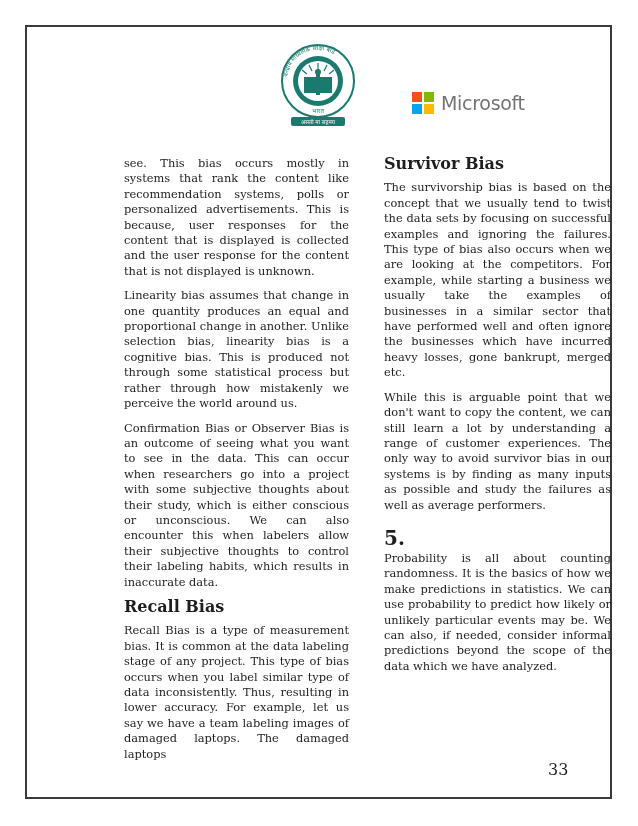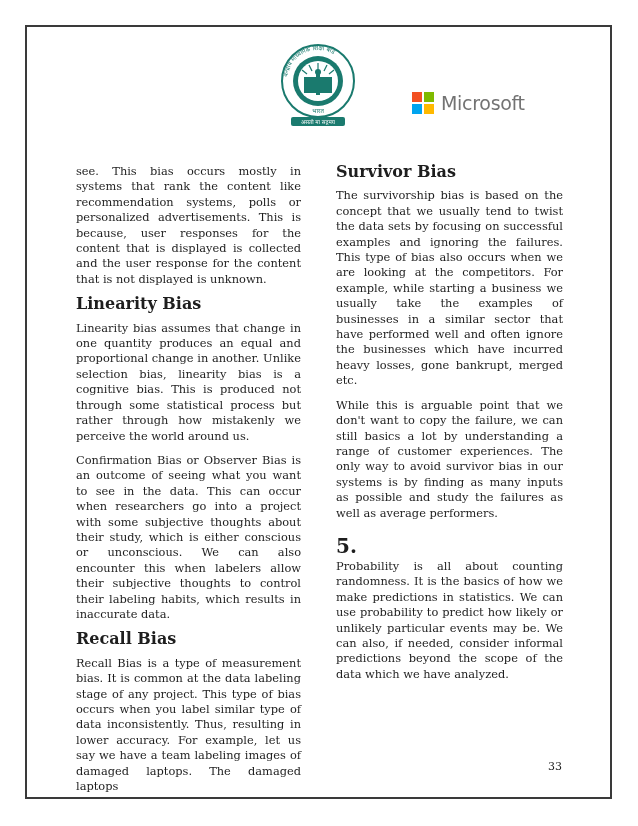--- a/index.html
+++ b/index.html
@@ -3,28 +3,28 @@
   <meta charset="utf-8">
   <style>
     html, body { margin: 0; padding: 0; background: #ffffff; }
     body { width: 638px; height: 826px; position: relative; overflow: hidden; font-family: "DejaVu Serif", serif; color: #1e1e1e; }
     .page-frame { position: absolute; left: 25px; top: 25px; width: 587px; height: 774px; border: 2px solid #3a3a3a; box-sizing: border-box; }
     .cbse-logo { position: absolute; left: 279px; top: 37px; width: 78px; height: 94px; }
     .ms-logo { position: absolute; left: 412px; top: 92px; display: flex; align-items: center; }
     .ms-grid { display: grid; grid-template-columns: 10px 10px; grid-template-rows: 10px 10px; gap: 2px; width: 22px; height: 22px; }
     .ms-grid span { display: block; }
     .ms-text { font-family: "DejaVu Sans", sans-serif; font-size: 19px; color: #737373; margin-left: 7px; letter-spacing: -0.3px; line-height: 22px; }
-    .col { position: absolute; top: 164px; font-size: 11.4px; line-height: 15.4px; }
+    .col { position: absolute; top: 156px; font-size: 11.4px; line-height: 15.4px; margin-left: 48px; }
     .col-left { left: 76px; width: 225px; }
     .col-right { left: 336px; width: 227px; }
     .col p { margin: 0 0 9px 0; text-align: justify; }
     .col h3 { margin: 0 0 9px 0; font-size: 16px; font-weight: bold; line-height: 15.4px; }
     .col .sec-heading { display: flex; font-size: 20px; font-weight: bold; line-height: 22px; margin: 14px 0 2px 0; }
     .sec-num { width: 28px; flex: 0 0 28px; }
-    .page-number { position: absolute; left: 548px; top: 760px; font-size: 11px; color: #1e1e1e; }
+    .page-number { position: absolute; left: 548px; top: 760px; font-size: 16px; color: #1e1e1e; }
   </style>
 </head>
 <body>
 
 <div class="page-frame"></div>
 
 <div class="cbse-logo">
   <svg width="78" height="94" viewBox="0 0 78 94">
     <defs>
       <path id="arcTop" d="M 8 44 A 31 31 0 0 1 70 44"></path>
@@ -60,34 +60,33 @@
     <span style="background:#7fba00"></span>
     <span style="background:#00a4ef"></span>
     <span style="background:#ffb900"></span>
   </div>
   <span class="ms-text">Microsoft</span>
 </div>
 
 <div class="col col-left">
   <p>see. This bias occurs mostly in systems that rank the content like recommendation systems, polls or personalized advertisements. This is because, user responses for the content that is displayed is collected and the user response for the content that is not displayed is unknown.</p>
 
-  <h3>Linearity Bias</h3>
   <p>Linearity bias assumes that change in one quantity produces an equal and proportional change in another. Unlike selection bias, linearity bias is a cognitive bias. This is produced not through some statistical process but rather through how mistakenly we perceive the world around us.</p>
 
   <p>Confirmation Bias or Observer Bias is an outcome of seeing what you want to see in the data. This can occur when researchers go into a project with some subjective thoughts about their study, which is either conscious or unconscious. We can also encounter this when labelers allow their subjective thoughts to control their labeling habits, which results in inaccurate data.</p>
 
   <h3>Recall Bias</h3>
   <p>Recall Bias is a type of measurement bias. It is common at the data labeling stage of any project. This type of bias occurs when you label similar type of data inconsistently. Thus, resulting in lower accuracy. For example, let us say we have a team labeling images of damaged laptops. The damaged laptops</p>
 </div>
 
 <div class="col col-right">
 
   <h3>Survivor Bias</h3>
   <p>The survivorship bias is based on the concept that we usually tend to twist the data sets by focusing on successful examples and ignoring the failures. This type of bias also occurs when we are looking at the competitors. For example, while starting a business we usually take the examples of businesses in a similar sector that have performed well and often ignore the businesses which have incurred heavy losses, gone bankrupt, merged etc.</p>
-  <p>While this is arguable point that we don't want to copy the failure, we can still basics a lot by understanding a range of customer experiences. The only way to avoid survivor bias in our systems is by finding as many inputs as possible and study the failures as well as average performers.</p>
+  <p>While this is arguable point that we don't want to copy the content, we can still learn a lot by understanding a range of customer experiences. The only way to avoid survivor bias in our systems is by finding as many inputs as possible and study the failures as well as average performers.</p>
 
   <div class="sec-heading">
     <span class="sec-num">5.</span>
   </div>
   <p>Probability is all about counting randomness. It is the basics of how we make predictions in statistics. We can use probability to predict how likely or unlikely particular events may be. We can also, if needed, consider informal predictions beyond the scope of the data which we have analyzed.</p>
 </div>
 
 <div class="page-number">33</div>
 
 </body></html>

